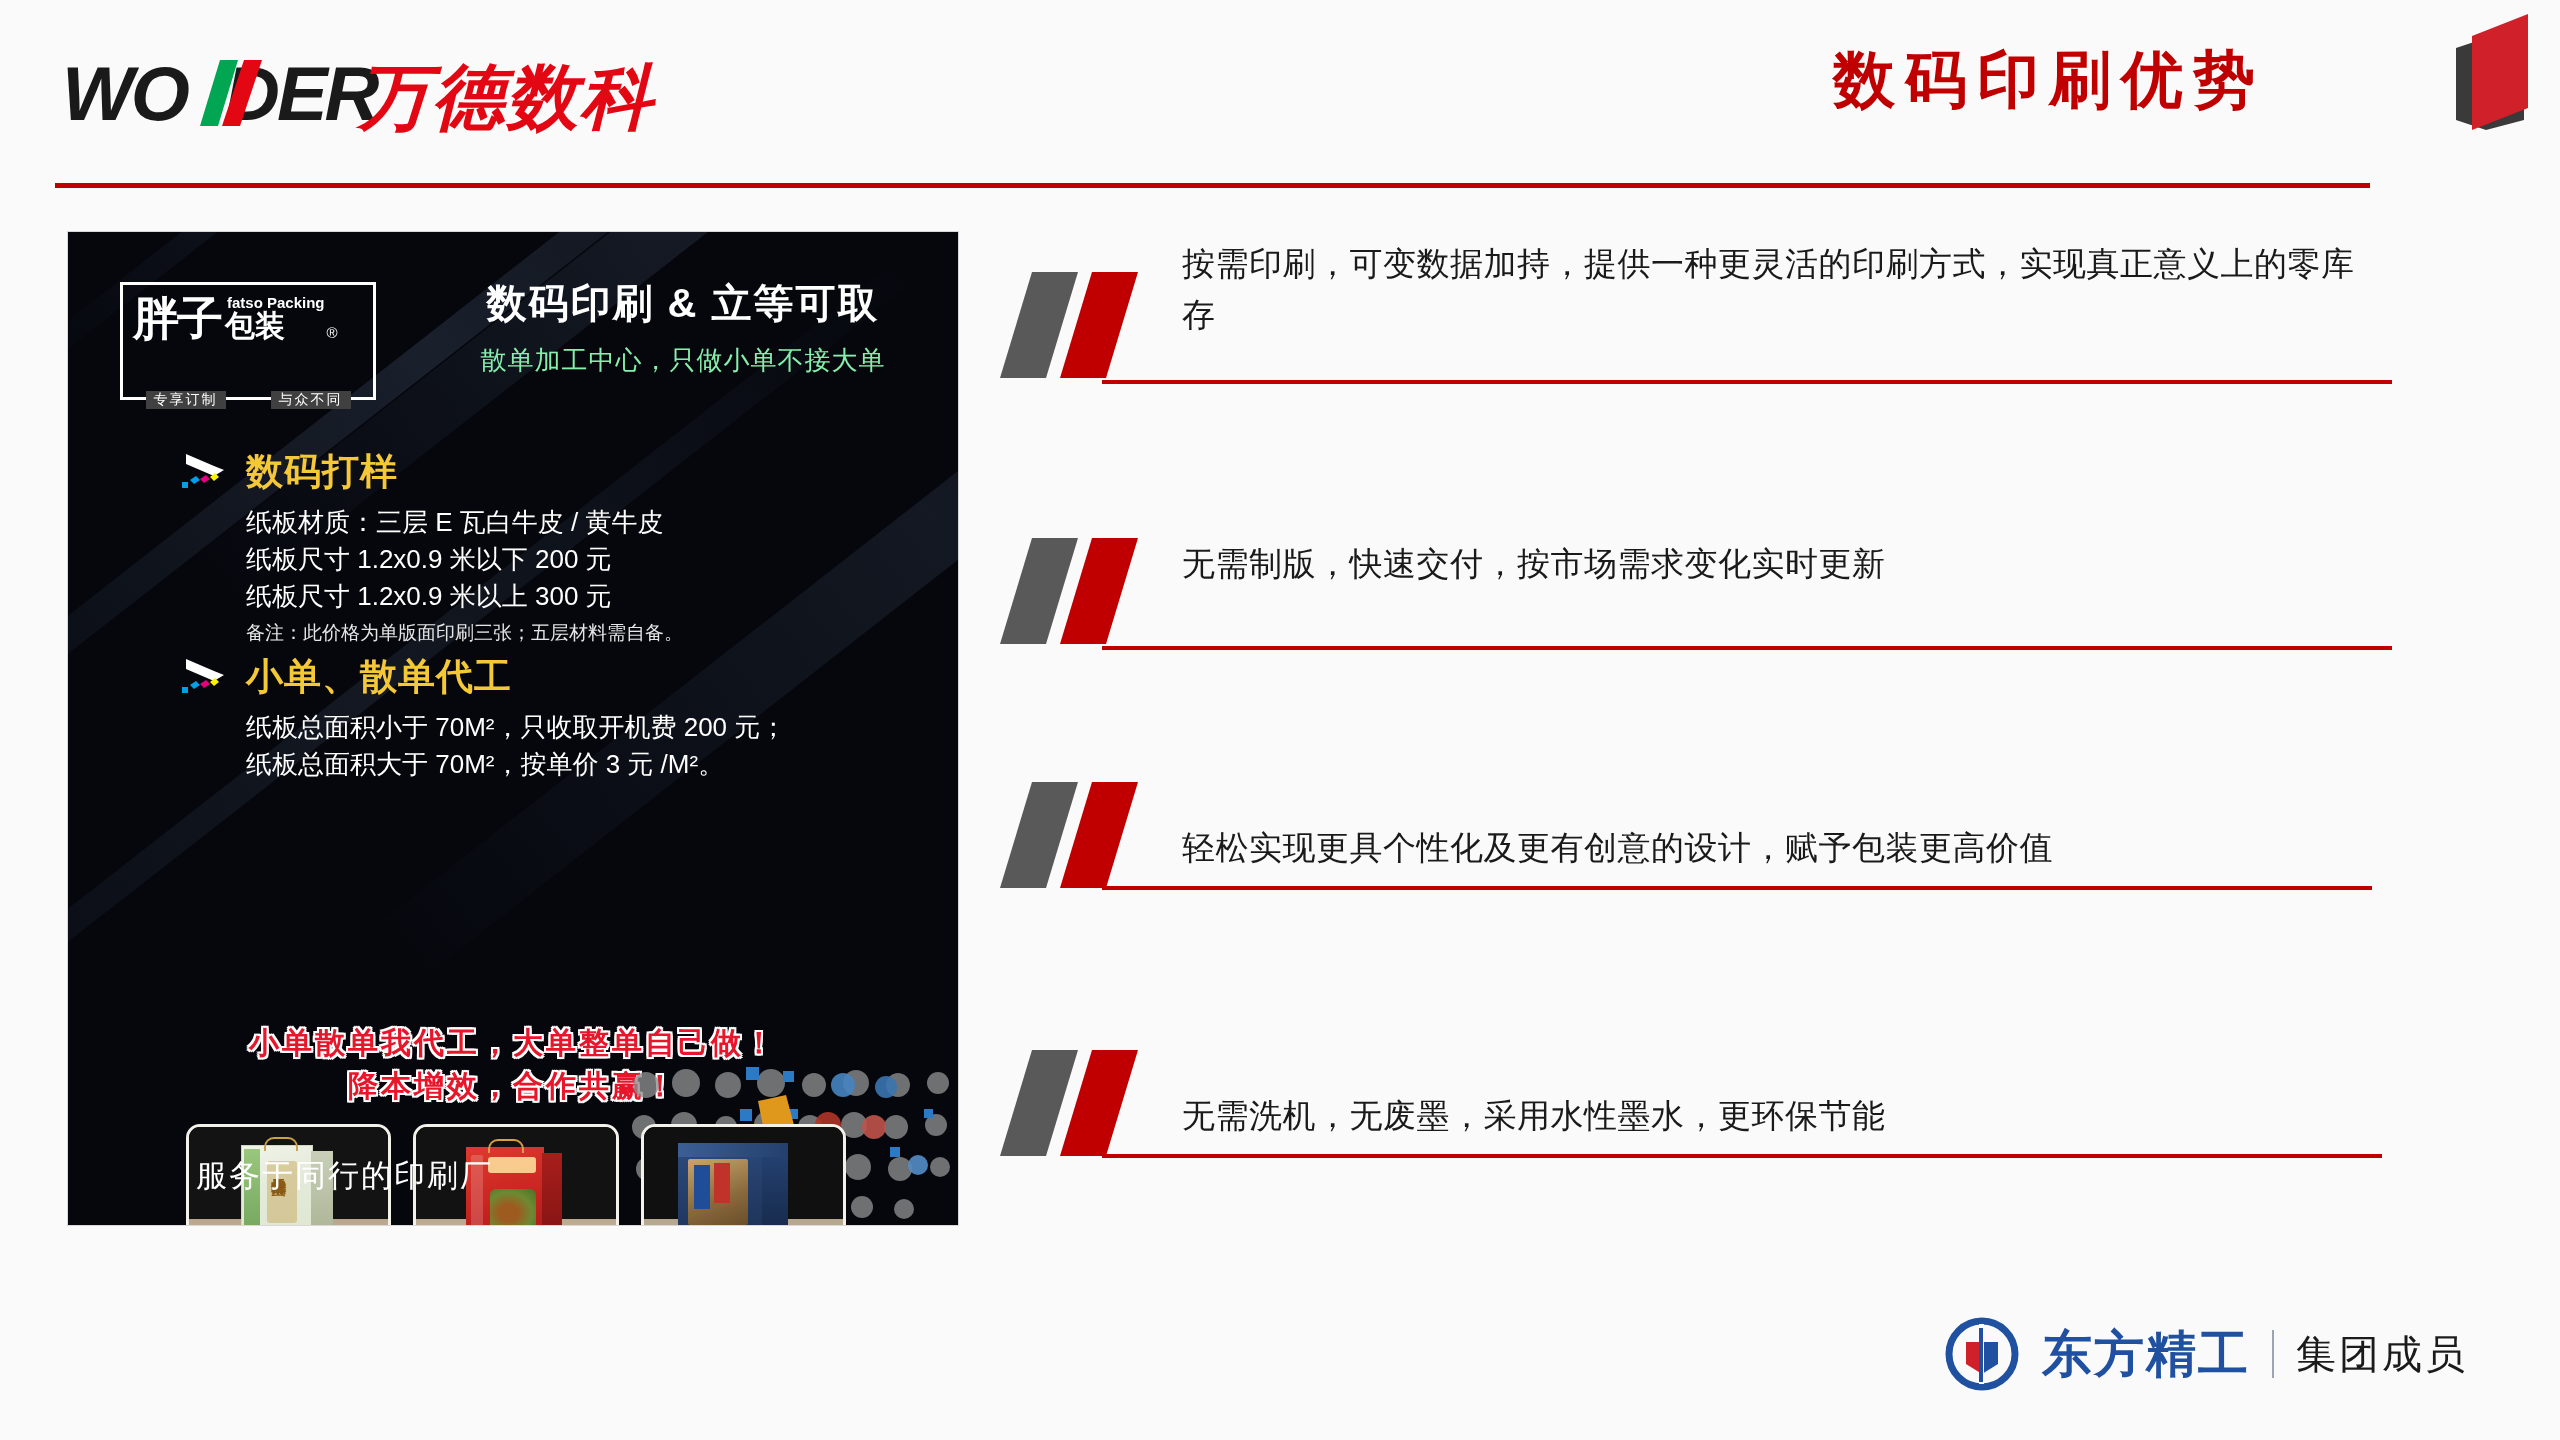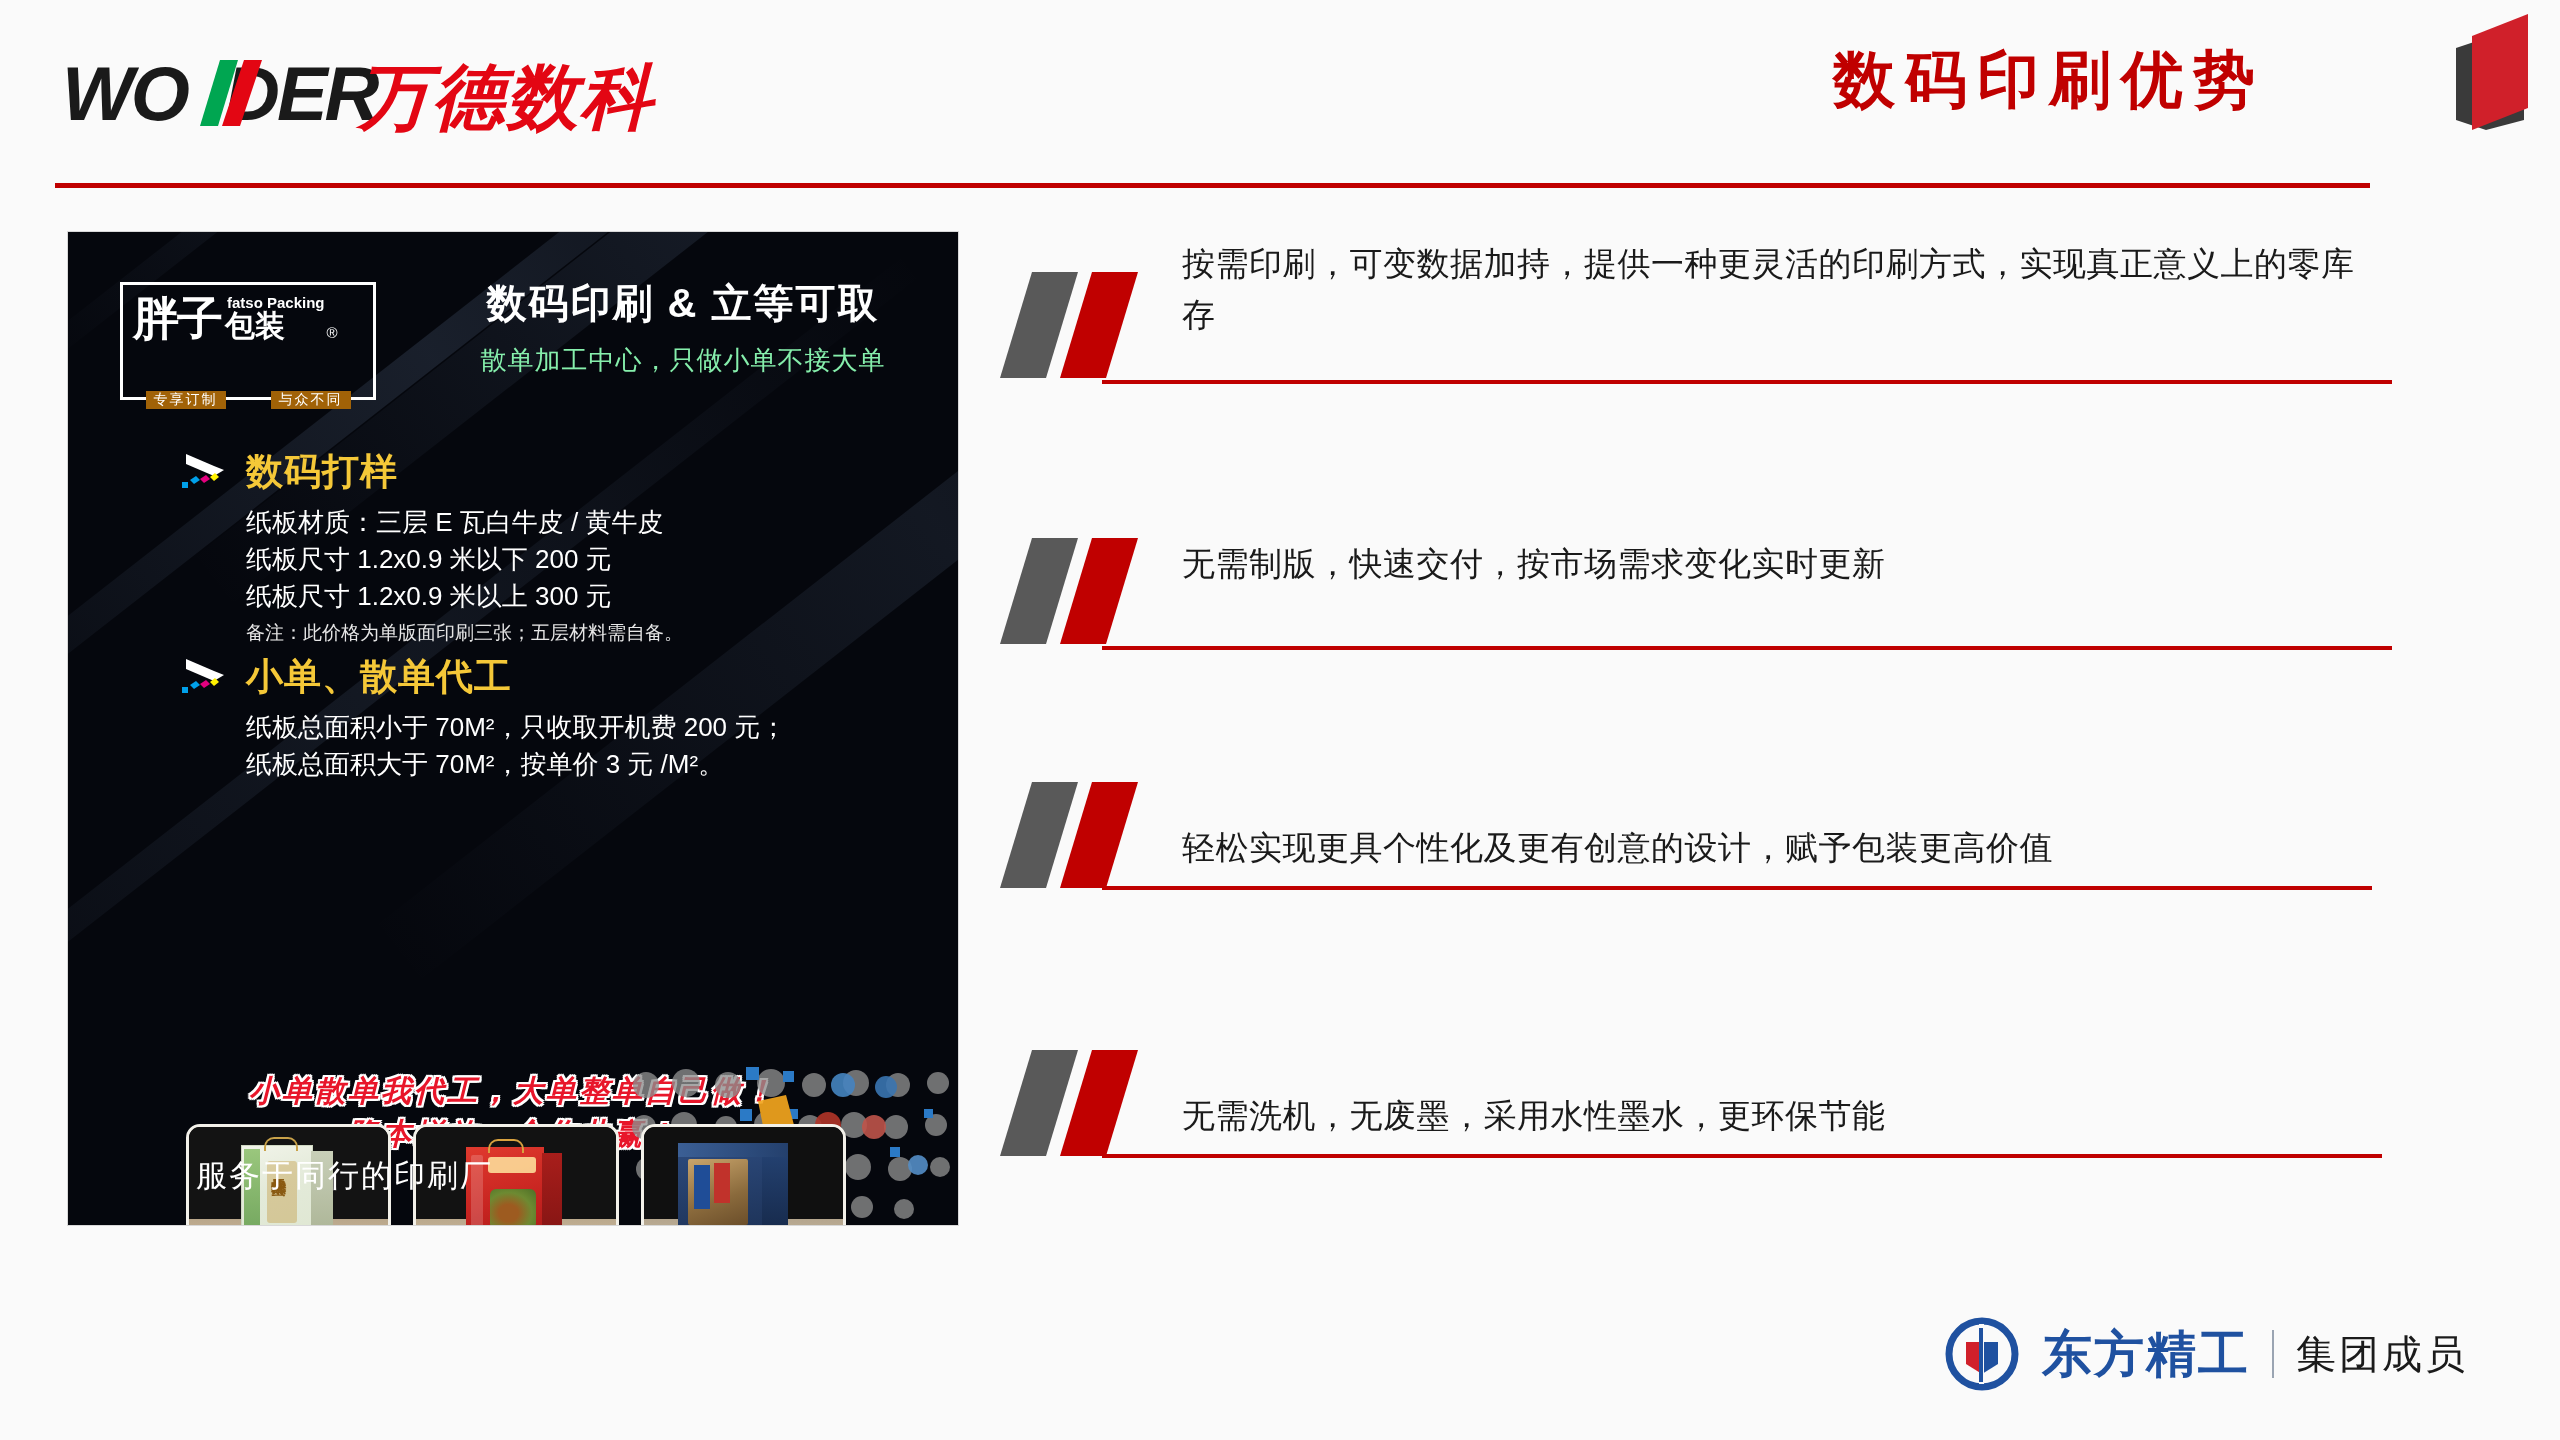--- a/index.html
+++ b/index.html
@@ -45,21 +45,21 @@
   .logo-row{position:absolute;left:10px;top:10px;display:flex;align-items:flex-end;}
   .logo-fat{
     font-size:46px;font-weight:bold;color:#ffffff;line-height:.95;letter-spacing:-2px;
   }
   .logo-en{font-size:15px;font-weight:bold;color:#ffffff;line-height:1.05;margin-left:2px;}
   .logo-pack{font-size:30px;font-weight:bold;color:#ffffff;line-height:1;}
   .logo-tags{
     position:absolute;left:0;right:0;bottom:-12px;display:flex;justify-content:space-around;
     font-size:14px;color:#fff;letter-spacing:2px;
   }
-  .logo-tags span{background:#a16207;padding:0 8px;}
+  .logo-tags span{background:#404040;padding:0 8px;}
   .poster-head{position:absolute;left:375px;top:44px;width:480px;text-align:center;}
   .poster-head .h1{font-size:40px;font-weight:bold;color:#ffffff;letter-spacing:2px;white-space:nowrap;}
   .poster-head .h2{font-size:26px;color:#86efac;margin-top:12px;letter-spacing:1px;white-space:nowrap;}
 
   .sect{position:absolute;left:112px;width:760px;}
   .sect-title{
     display:flex;align-items:center;gap:14px;
     font-size:37px;font-weight:bold;color:#f5c838;letter-spacing:1px;
   }
   .arrow-ico{width:52px;height:40px;flex:0 0 52px;}
@@ -67,24 +67,23 @@
   .sect-lines div{
     font-size:26px;color:#ffffff;line-height:1.42;white-space:nowrap;font-weight:500;
   }
   .sect-note{
     margin-left:66px;margin-top:5px;font-size:19px;color:#e6e6e6;white-space:nowrap;
   }
 
   .slogan{
     position:absolute;left:0;right:0;top:790px;text-align:center;
     color:#e8162a;font-size:30px;font-weight:bold;line-height:1.42;
-    font-family:"Liberation Serif","DejaVu Serif",serif;font-style:italic;
+    font-family:"Liberation Serif","DejaVu Serif",serif;
     letter-spacing:3px;
     text-shadow:-2px 0 #fff,2px 0 #fff,0 -2px #fff,0 2px #fff,-2px -2px #fff,2px 2px #fff,-2px 2px #fff,2px -2px #fff;
-    margin-top:48px;
   }
 
   .photo-grid{position:absolute;left:118px;top:892px;width:660px;}
   .photo-row{display:flex;gap:22px;margin-bottom:20px;}
   .photo{
     width:205px;height:140px;border:3px solid #f3f1ea;border-radius:14px;
     background:#0a0a0a;overflow:hidden;position:relative;
   }
   .photo .inner{position:absolute;inset:0;}
   .floor{position:absolute;left:0;right:0;bottom:0;height:34%;}

